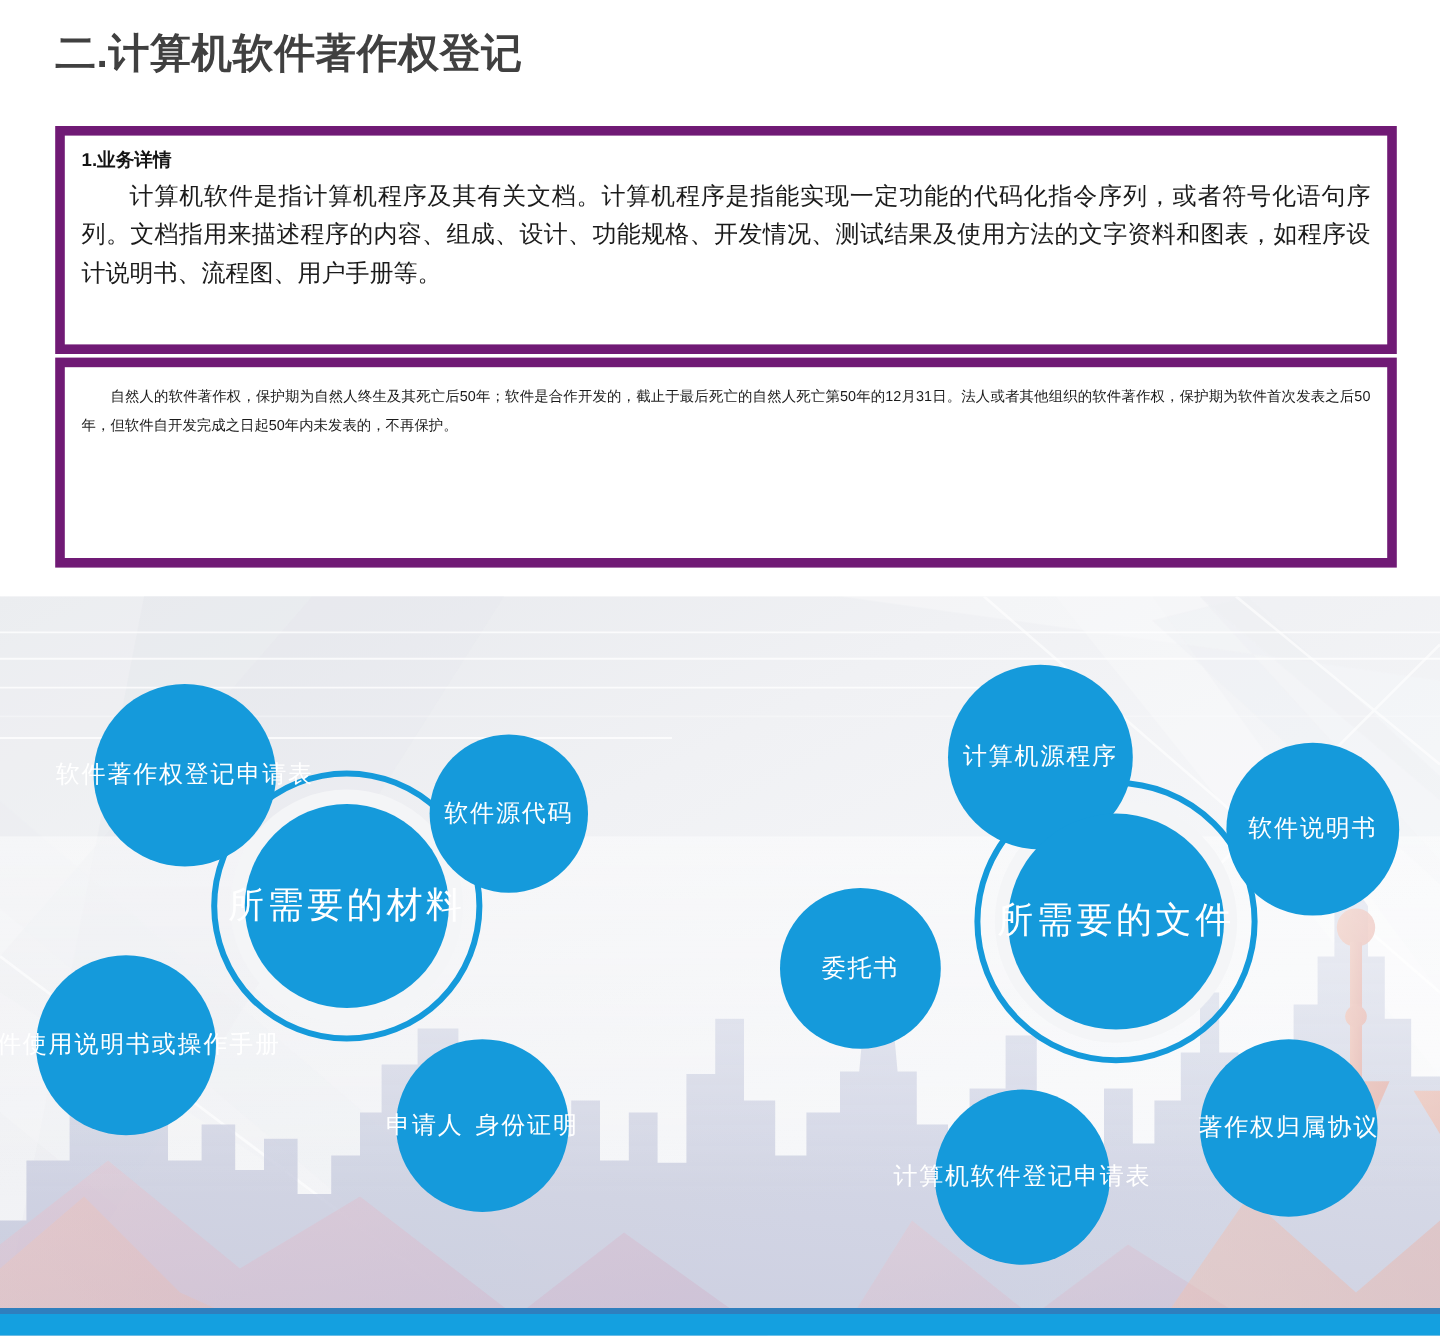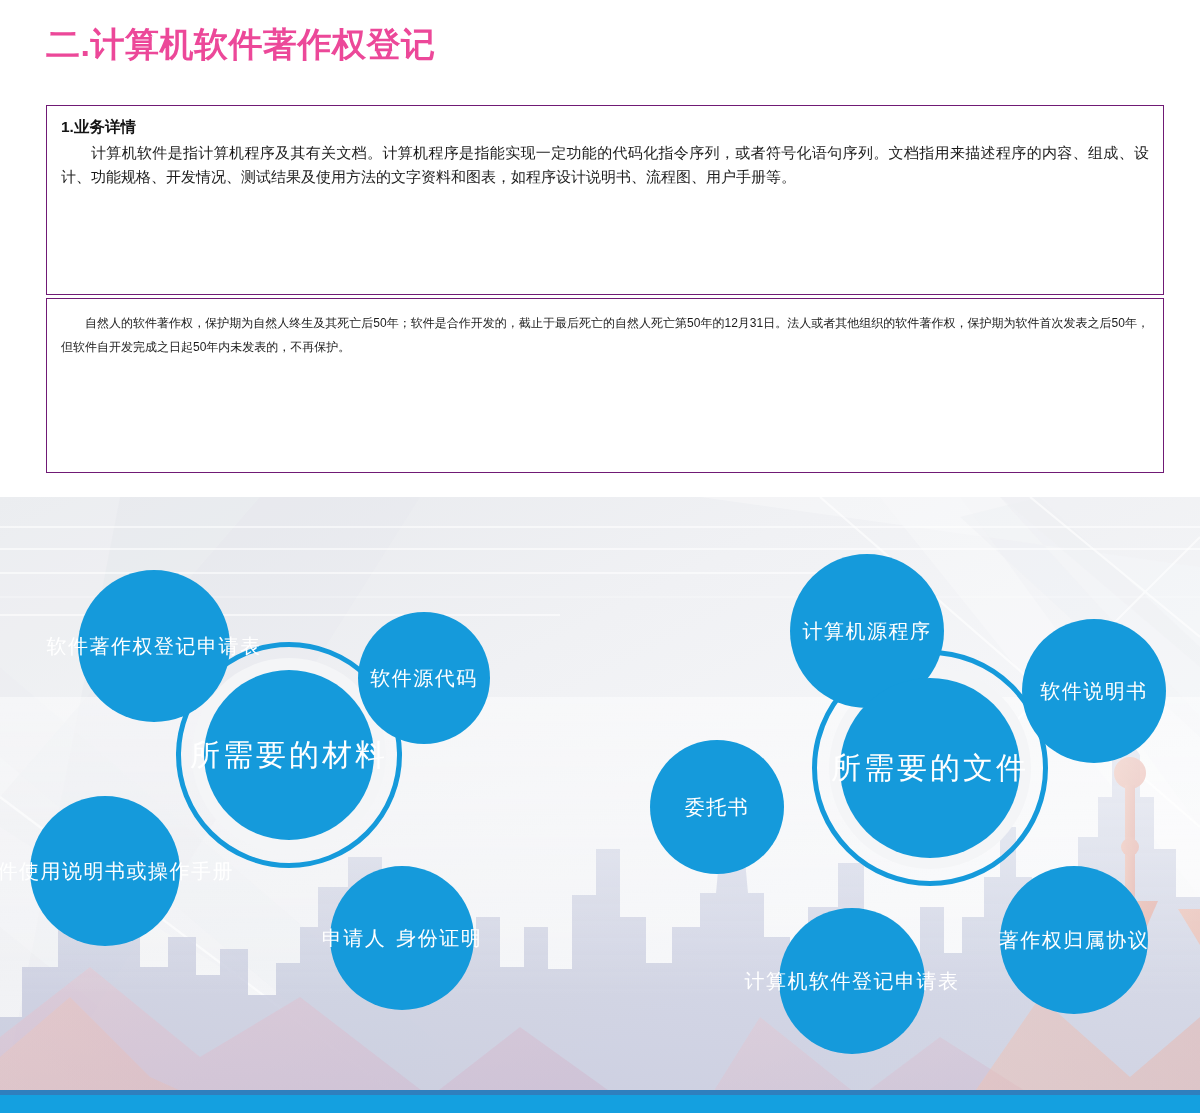--- a/index.html
+++ b/index.html
@@ -18,36 +18,36 @@
     font-size: 34px; font-weight: bold;
     color: #3c5ac8;
     letter-spacing: 0.5px;
     white-space: nowrap;
   }
 
   
   .info-box {
     position: absolute;
     left: 46px; width: 1118px;
-    border: 1px solid #701a75;
+    border: 8px solid #701a75;
     background: #ffffff;
   }
   #box-1 { top: 105px; height: 190px; }
   #box-2 { top: 298px; height: 175px; }
 
   .box-inner { padding: 12px 14px 10px 14px; }
 
   .sec-label {
     font-size: 15.5px; font-weight: bold; color: #141414;
     line-height: 1.2; margin-bottom: 4px;
   }
   #box-2 .sec-label { margin-left: 6px; }
 
   .para {
-    font-size: 15px; color: #1b1b1b;
+    font-size: 20px; color: #1b1b1b;
     line-height: 1.62;
     text-align: justify;
     text-indent: 2em;
   }
   .para.secondary { color: #575757; line-height: 1.62; }
   #box-2 .para { font-size: 12px; line-height: 2.0; color:#1b1b1b; }
 
   
   #graphic {
     position: absolute; left: 0; top: 497px;
@@ -99,21 +99,21 @@
   #bar-blue {
     position: absolute; left: 0; bottom: 0; width: 1200px; height: 18px;
     background: #14A0E0; z-index: 9;
   }
 </style>
 </head>
 <body>
 
 <div id="page">
 
-  <div class="page-title" style="color: #ec4899;">二.计算机软件著作权登记</div>
+  <div class="page-title" style="color: #404040;">二.计算机软件著作权登记</div>
 
   <div class="info-box" id="box-1">
     <div class="box-inner">
       <div class="sec-label">1.业务详情</div>
       <div class="para">计算机软件是指计算机程序及其有关文档。计算机程序是指能实现一定功能的代码化指令序列，或者符号化语句序列。文档指用来描述程序的内容、组成、设计、功能规格、开发情况、测试结果及使用方法的文字资料和图表，如程序设计说明书、流程图、用户手册等。</div>
     </div>
   </div>
 
   <div class="info-box" id="box-2">
     <div class="box-inner">

